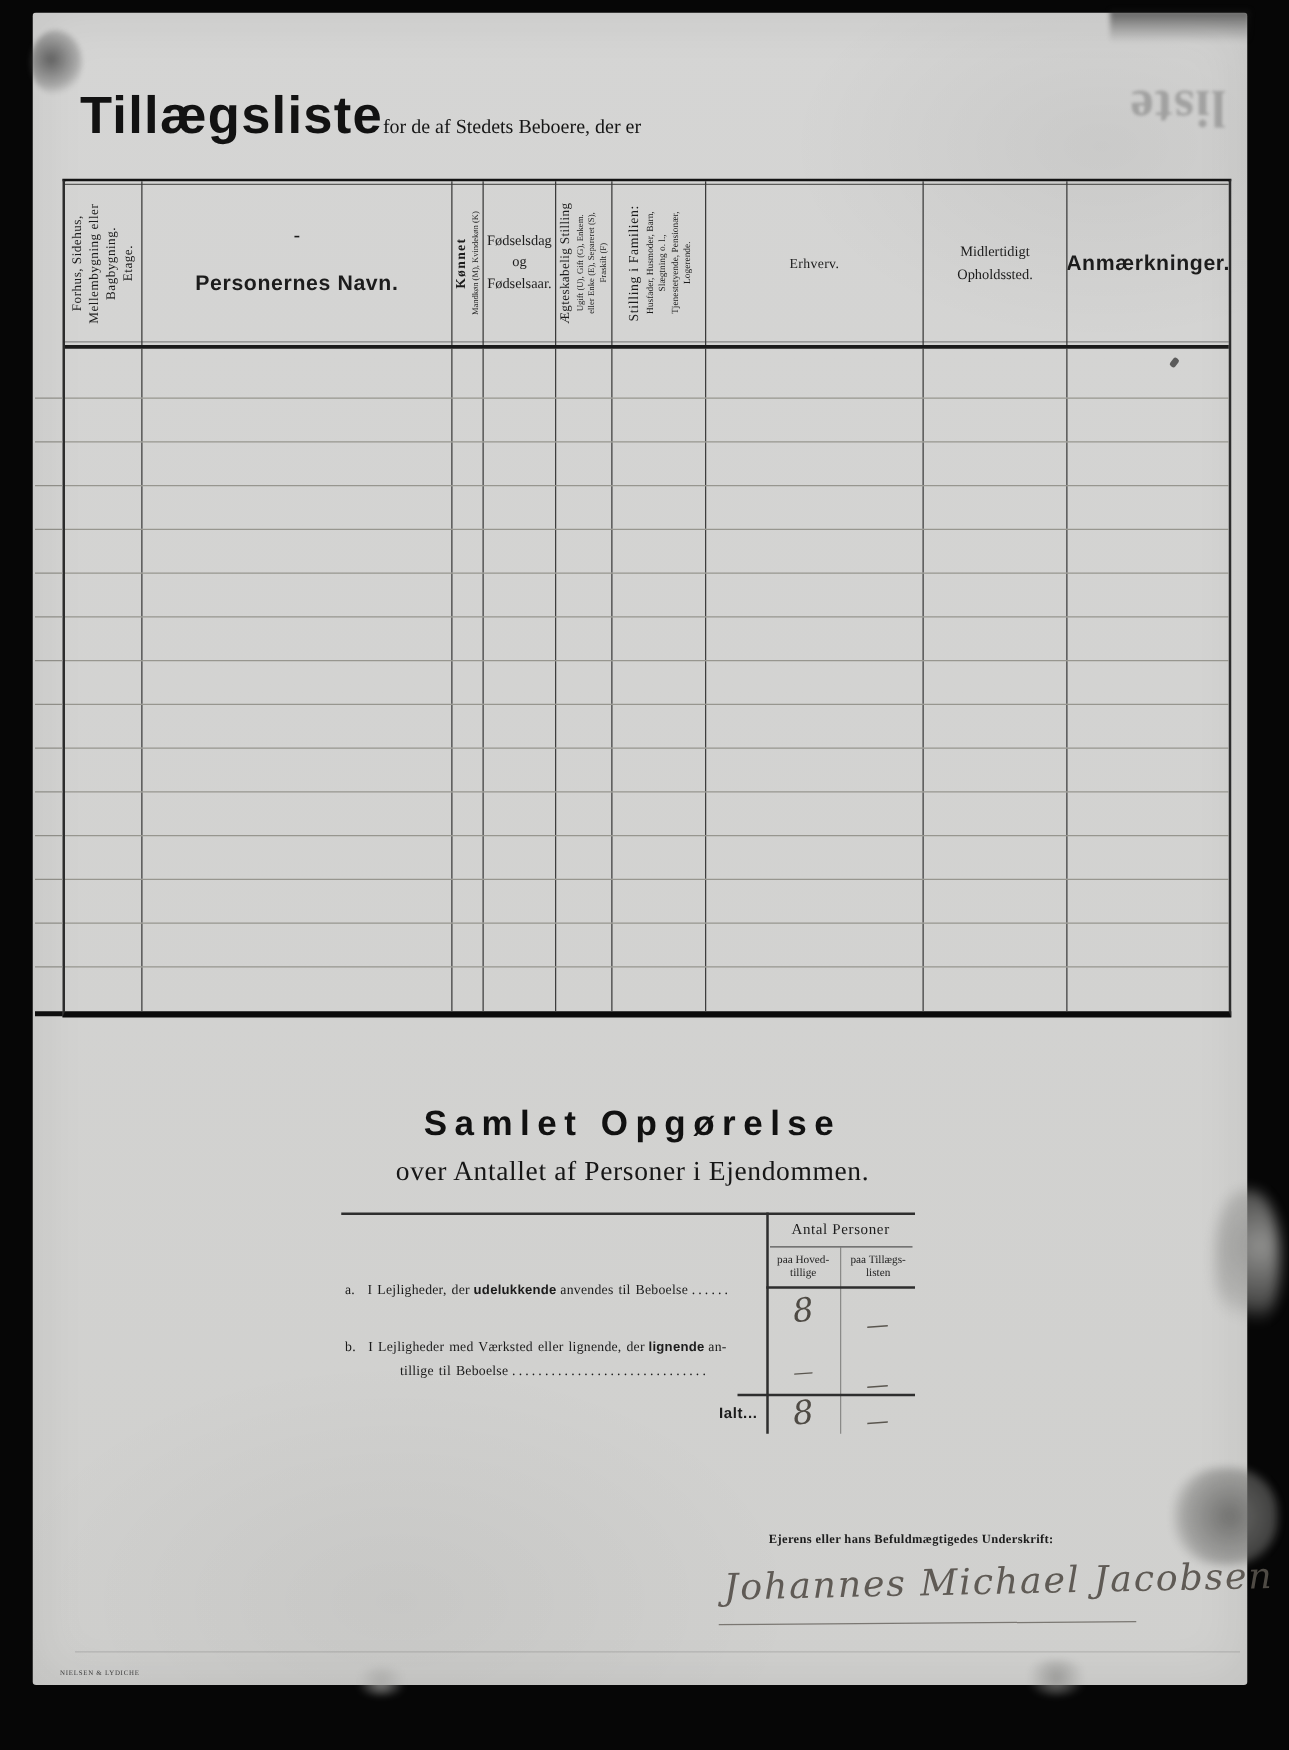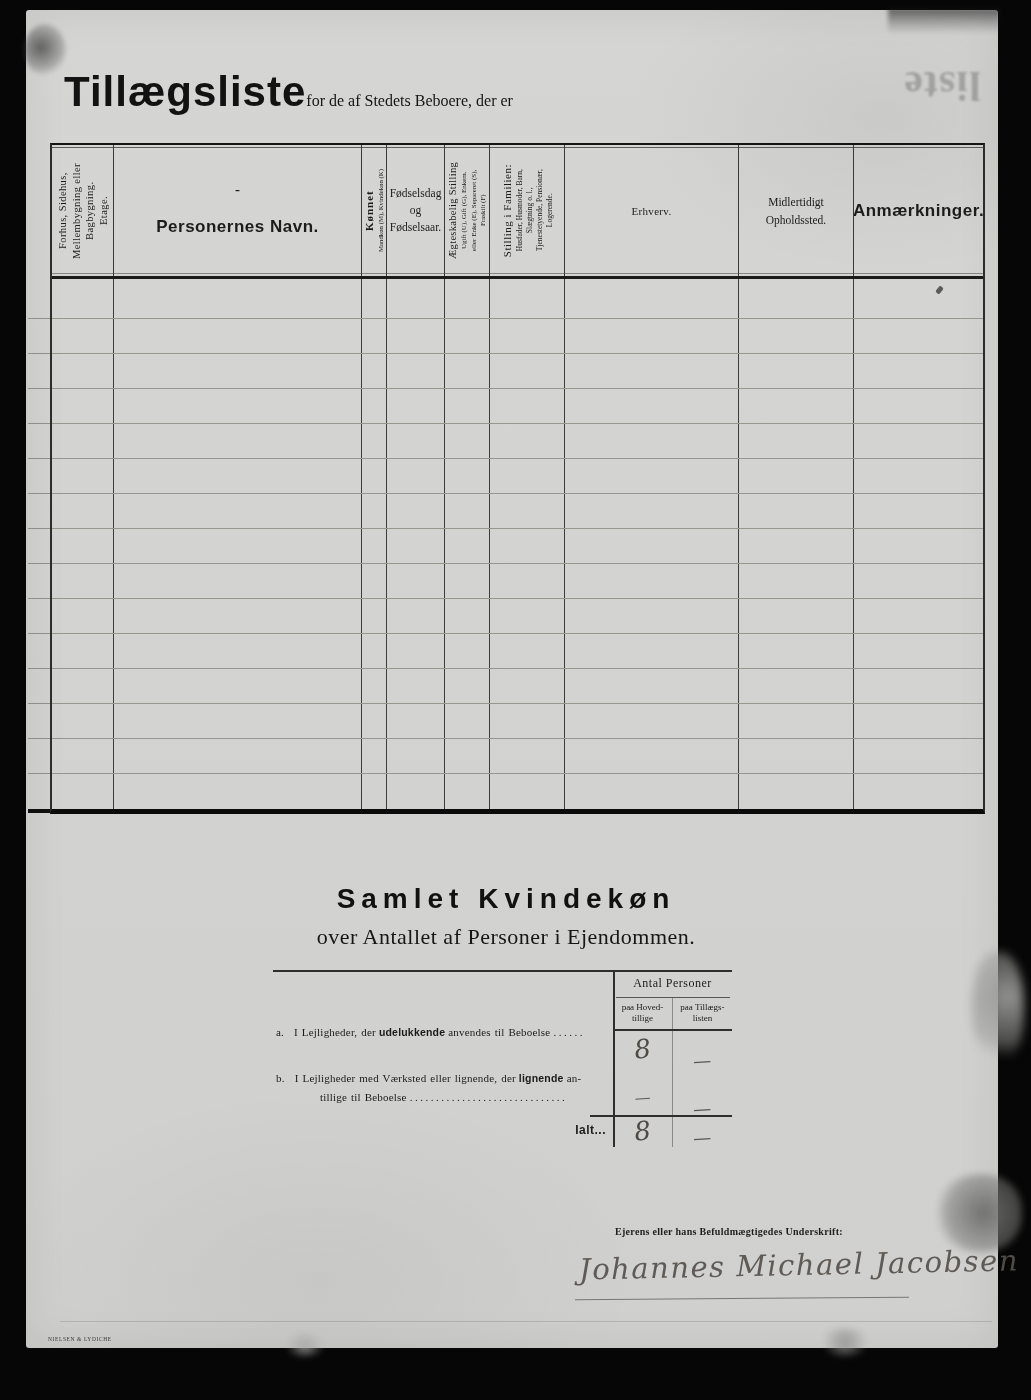--- a/index.html
+++ b/index.html
@@ -383,21 +383,21 @@
       <div class="stub" style="top: 553px;"></div>
       <div class="stub" style="top: 588px;"></div>
       <div class="stub" style="top: 623px;"></div>
       <div class="stub" style="top: 658px;"></div>
       <div class="stub" style="top: 693px;"></div>
       <div class="stub" style="top: 728px;"></div>
       <div class="stub" style="top: 763px;"></div>
       <div class="stub thick" style="top: 799px;"></div>
     </div>
 
-  <div id="summary-title">Samlet Kvindekøn</div>
+  <div id="summary-title">Samlet Opgørelse</div>
   <div id="summary-subtitle">over Antallet af Personer i Ejendommen.</div>
 
   <div class="rule" id="sum-rule-top"></div>
   <div class="rule" id="sum-vline-main"></div>
   <div class="rule" id="sum-vline-thin"></div>
   <div class="rule" id="sum-rule-under-group"></div>
   <div class="rule" id="sum-rule-under-heads"></div>
   <div class="rule" id="sum-rule-total"></div>
 
   <div id="sum-group-header">Antal Personer</div>

